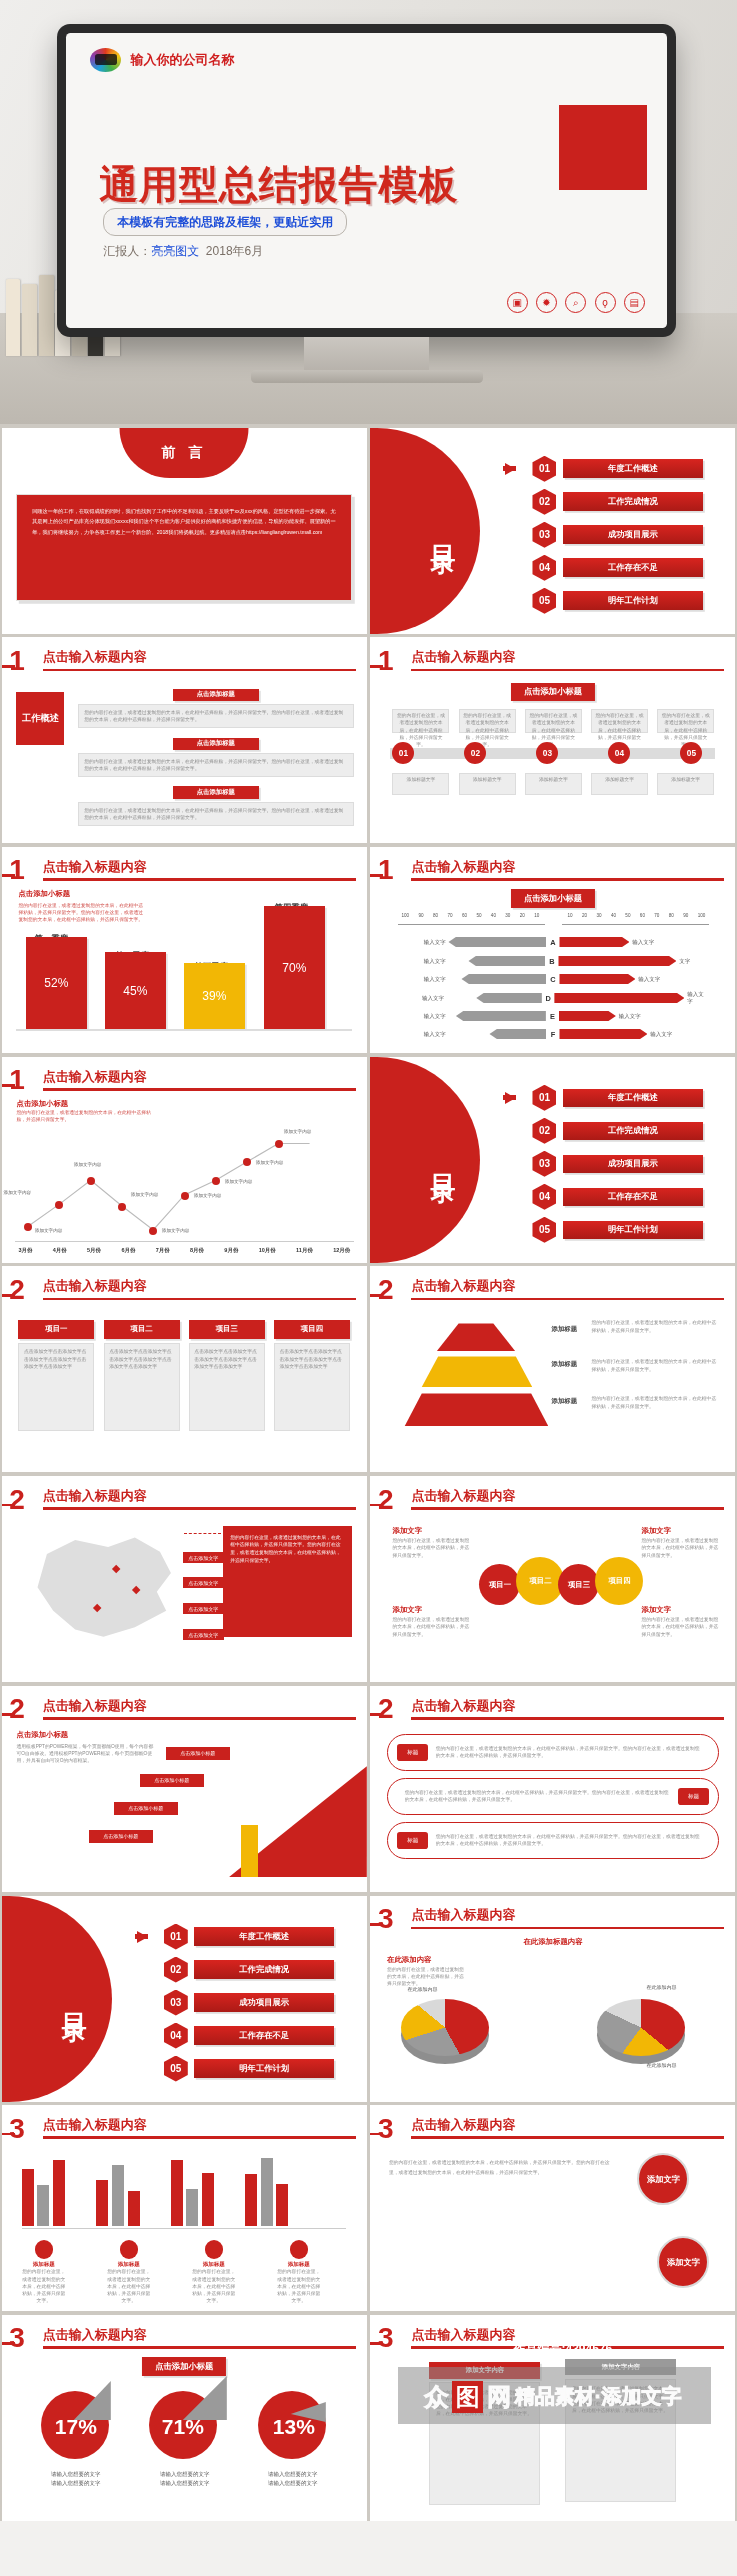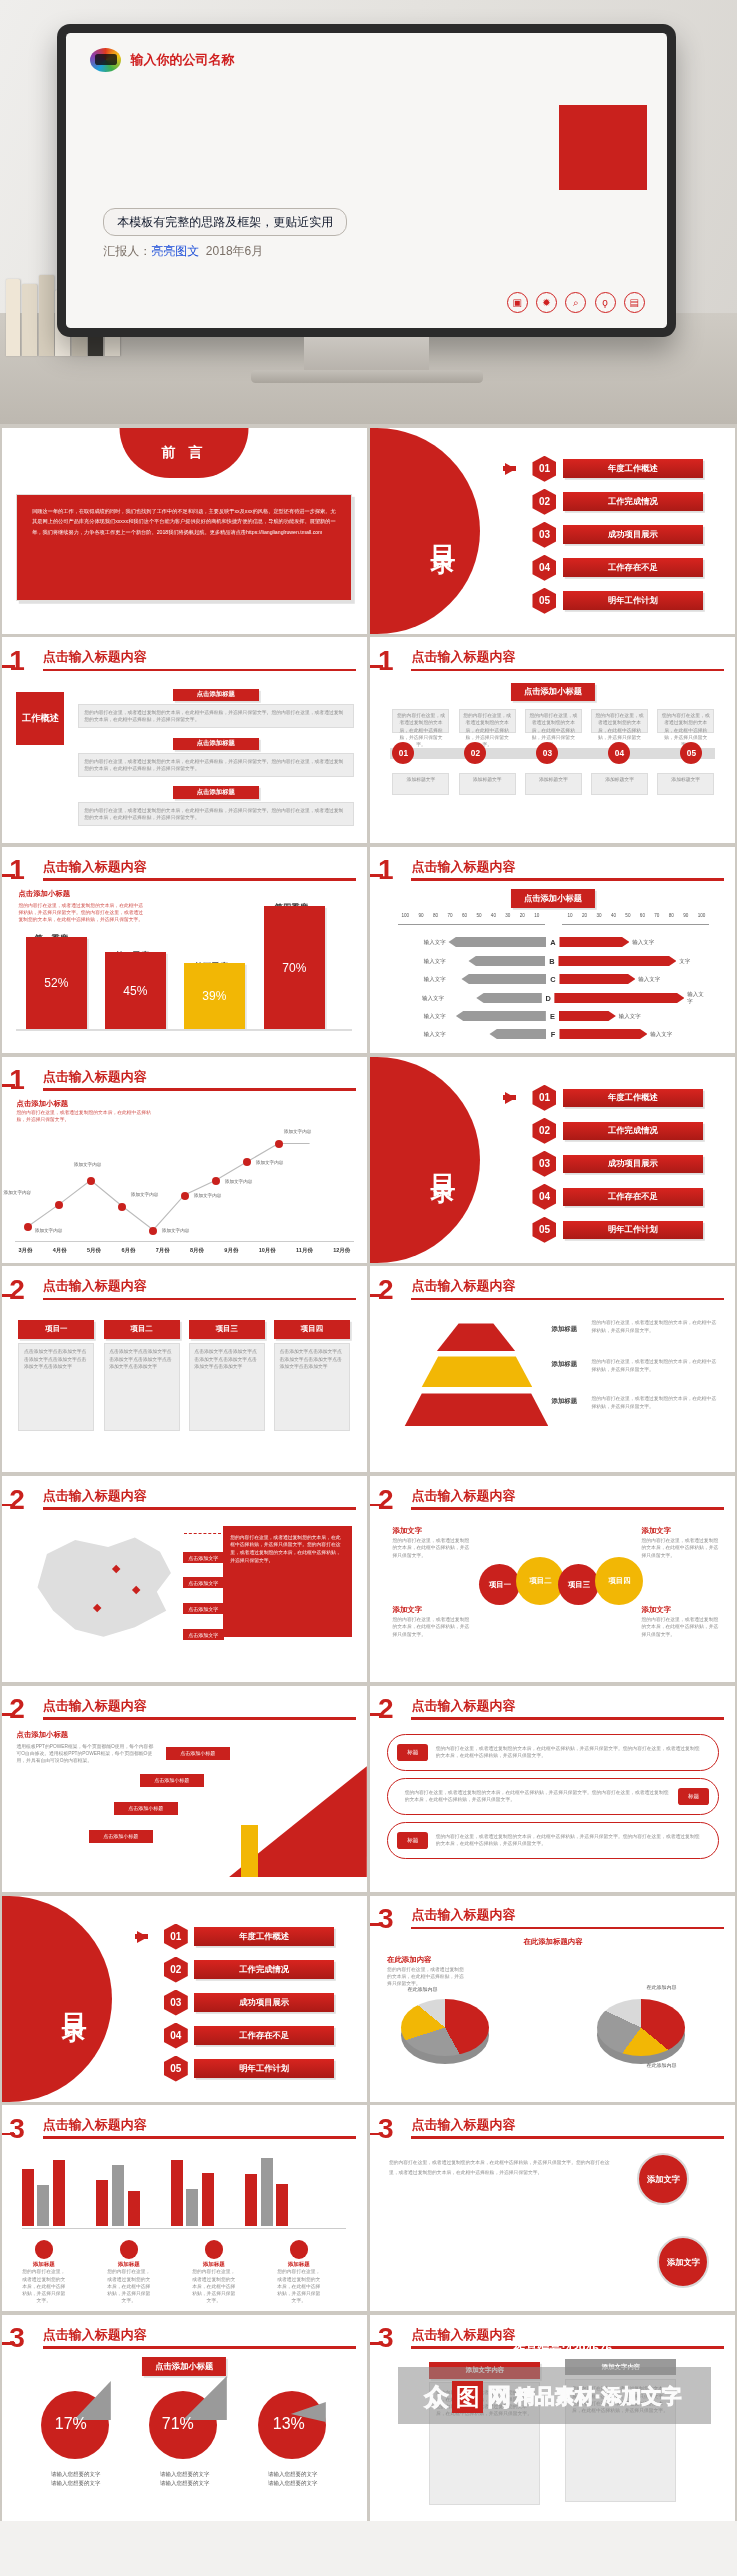--- a/index.html
+++ b/index.html
@@ -38,21 +38,21 @@
     background:#111; border-radius:2.8px; opacity:.82; }
   .brandname { color:#cf1f1f; font-size:13px; font-weight:bold; }
 
   .bigyear { position:absolute; left:33px; top:55px; font-size:68px; font-weight:bold;
     color:#d0281d; letter-spacing:-1.8px; line-height:.9;
     text-shadow:1.8px 1.8px 0 rgba(120,0,0,.25); }
   .bigtitle { position:absolute; left:33px; top:125px; font-size:39px; font-weight:bold;
     color:#d0281d; letter-spacing:0.9px; text-shadow:1.8px 1.8px 0 rgba(120,0,0,.22); }
   .subbox { position:absolute; left:37px; top:175px; border:1.4px solid #b9b4ad;
     border-radius:12px; padding:3.7px 13px; background:#f4f2f0; }
-  .subbox span { color:#0f172a; font-size:12px; font-weight:normal; }
+  .subbox span { color:#1d4ed8; font-size:12px; font-weight:bold; }
   .byline { position:absolute; left:37px; top:210px; color:#7a6f66; font-size:12px; }
   .byline b { color:#1d4ed8; font-weight:normal; }
 
   .logocircle { position:absolute; right:42px; top:42px; width:122px; height:122px;
     border-radius:50%; background:#c9211d; display:flex; align-items:center; justify-content:center; }
   .logocircle::before { content:""; position:absolute; inset:8.3px; border-radius:50%;
     border:2.8px dashed rgba(255,255,255,.9); }
   .logocircle span { color:#fff; font-size:20px; font-weight:bold; letter-spacing:0.9px; }
   .redblock { position:absolute; right:20px; top:72px; width:88px; height:85px; background:#c9211d; }
 
@@ -120,21 +120,21 @@
 
   
   .pyr { position:absolute; }
   .pyr-top { width:79px; height:28px; background:#c9211d; clip-path:polygon(28% 0,72% 0,100% 100%,0 100%); }
   .pyr-mid { width:111px; height:31px; background:#f2b705; clip-path:polygon(15% 0,85% 0,100% 100%,0 100%); }
   .pyr-bot { width:144px; height:33px; background:#c9211d; clip-path:polygon(12% 0,88% 0,100% 100%,0 100%); }
 
   
   .pie { position:absolute; width:68px; height:68px; border-radius:50%; background:#c9211d; }
   .pie-cut { position:absolute; background:#9a9a9a; }
-  .pie-pct { position:absolute; color:#fff; font-size:16px; font-weight:normal; }
+  .pie-pct { position:absolute; color:#fff; font-size:21px; font-weight:bold; }
 
   
   .d3 { position:absolute; width:88px; height:57px; border-radius:50%;
     background:conic-gradient(#c9211d 0 42%, #9a9a9a 42% 70%, #f2b705 70% 86%, #d9d9d9 86% 100%); }
   .d3s { position:absolute; width:88px; height:57px; border-radius:50%; background:#8e8e8e; }
 
   
   .mapshape { position:absolute; width:157px; height:118px;
     background:#dedede; clip-path:polygon(16% 22%,34% 10%,55% 16%,72% 8%,88% 20%,95% 38%,86% 54%,92% 70%,72% 84%,52% 92%,34% 86%,20% 70%,10% 50%); }
   .mapdot { position:absolute; width:6.4px; height:6.4px; background:#c9211d; transform:rotate(45deg); }
@@ -173,20 +173,21 @@
     <div class="monitor">
       <div class="screen">
 
         <div class="redblock"></div>
 
         <div class="brandrow">
           <div class="brandlogo"></div>
           <div class="brandname">输入你的公司名称</div>
         </div>
 
+        <div class="bigtitle">通用型总结报告模板</div>
         <div class="subbox">
           <span>本模板有完整的思路及框架，更贴近实用</span>
         </div>
         <div class="byline">
           <span>汇报人：</span><b>亮亮图文</b>&nbsp;&nbsp;<span>2018年6月</span>
         </div>
 
         <div class="iconrow">
           <div class="ico">▣</div>
           <div class="ico">✹</div>

